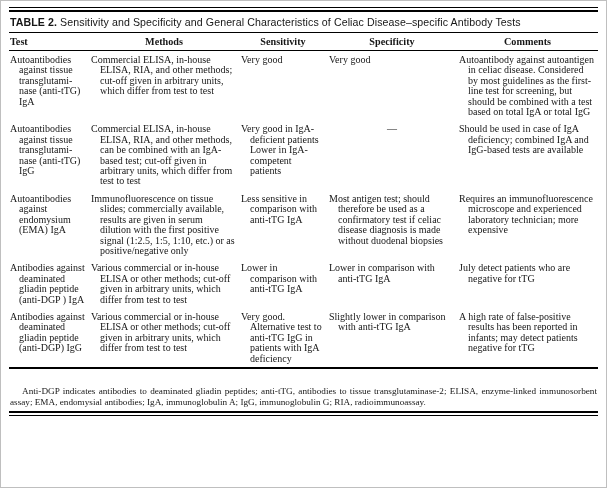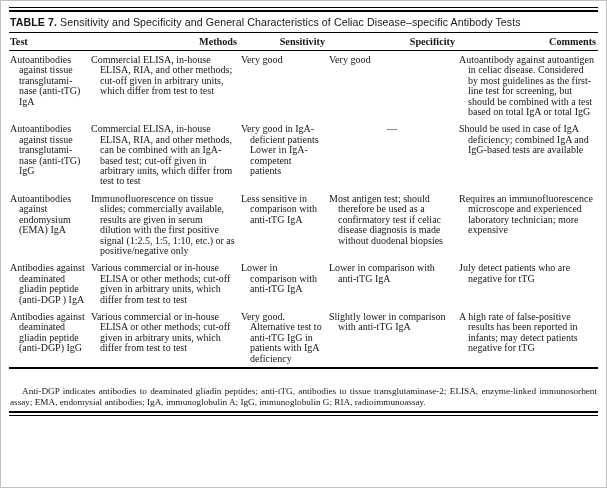--- a/index.html
+++ b/index.html
@@ -34,21 +34,21 @@
   table { width: 100%; border-collapse: collapse; table-layout: fixed; }
   col.c-test { width: 80px; }
   col.c-methods { width: 150px; }
   col.c-sens { width: 88px; }
   col.c-spec { width: 130px; }
   col.c-comm { width: auto; }
 
   thead th {
     font-weight: bold;
     font-size: 10.2px; line-height: 11px;
-    text-align: right;
+    text-align: center;
     padding: 3px 2px 3px 2px;
     border-bottom: 1.5px solid #000;
   }
   thead th.left { text-align: left; padding-left: 1px; margin-top: 37px; }
 
   tbody td {
     vertical-align: top;
     font-size: 10px; line-height: 10.4px;
     padding: 4px 3px 3px 11px;
     text-indent: -9px;
@@ -66,21 +66,21 @@
   .tail-space { height: 6px; }
 </style>
 </head>
 <body>
 
 <div class="sheet">
 
   <div class="rule-double-top"></div>
 
   <div class="tbl-title">
-    <span class="lbl">TABLE 7.</span><span>Sensitivity and Specificity and General Characteristics of Celiac Disease–specific Antibody Tests</span>
+    <span class="lbl">TABLE 2.</span><span>Sensitivity and Specificity and General Characteristics of Celiac Disease–specific Antibody Tests</span>
   </div>
 
   <div class="rule-thin"></div>
 
   <table>
     <colgroup>
       <col class="c-test">
         <col class="c-methods">
         <col class="c-sens">
         <col class="c-spec">

